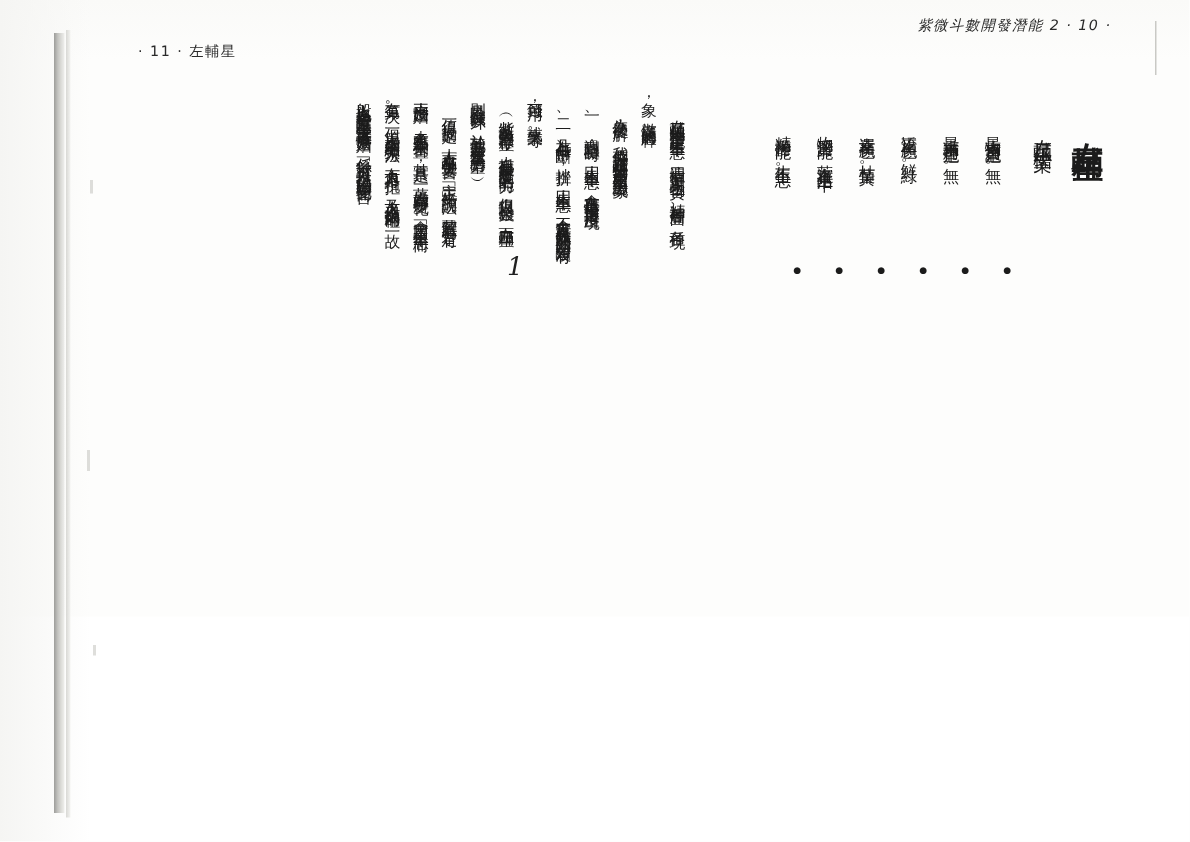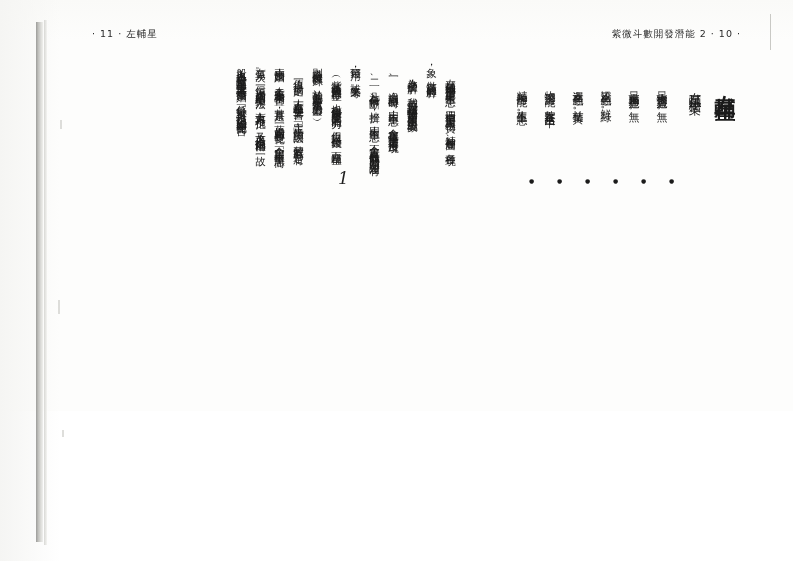--- a/index.html
+++ b/index.html
@@ -78,26 +78,27 @@
     left: 92px;
     top: 28px;
     font-size: 9.5px;
     color: #2a2a2a;
     letter-spacing: 1px;
     font-family: "DejaVu Sans", sans-serif;
   }
   .hdr-right {
     position: absolute;
     right: 52px;
-    top: 28px;
+    top: 11px;
     font-size: 9.5px;
     color: #2a2a2a;
     letter-spacing: 1px;
     font-family: "DejaVu Sans", sans-serif;
     text-align: right;
+    font-style: italic;
   }
 
   
   .chapter-title {
     position: absolute;
     right: 58px;
     top: 78px;
     font-size: 21px;
     font-weight: bold;
     line-height: 1;

